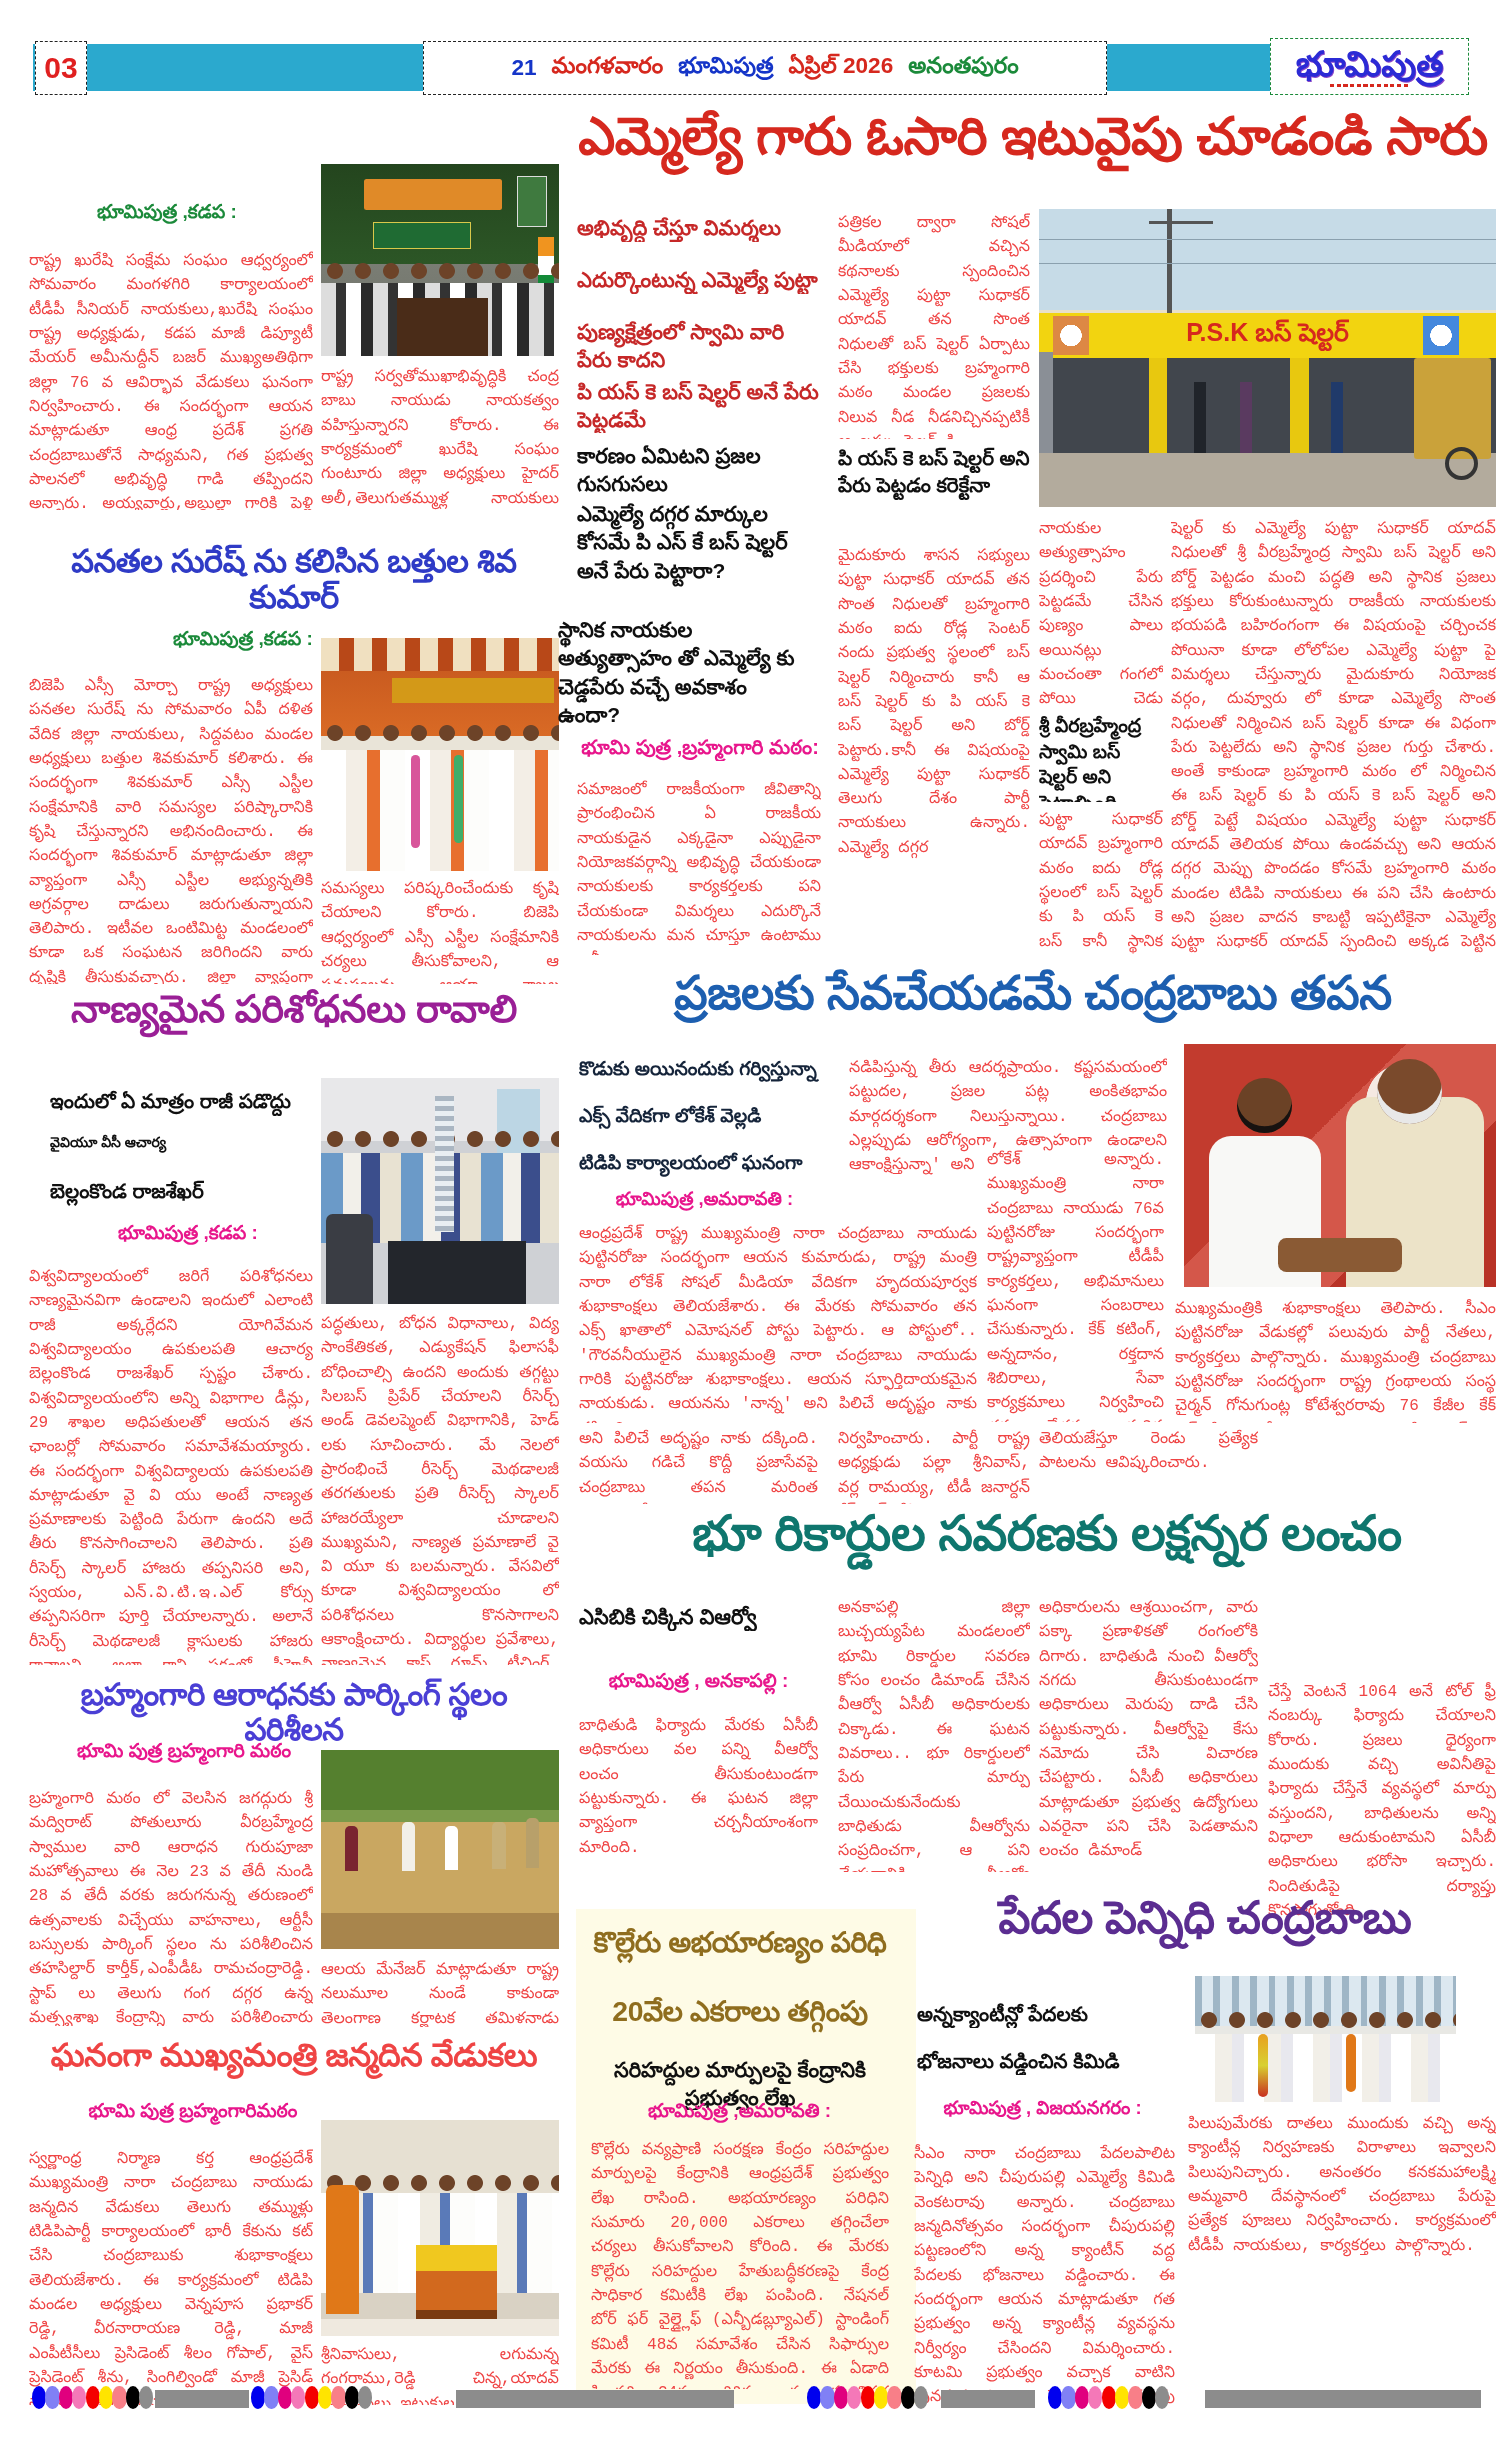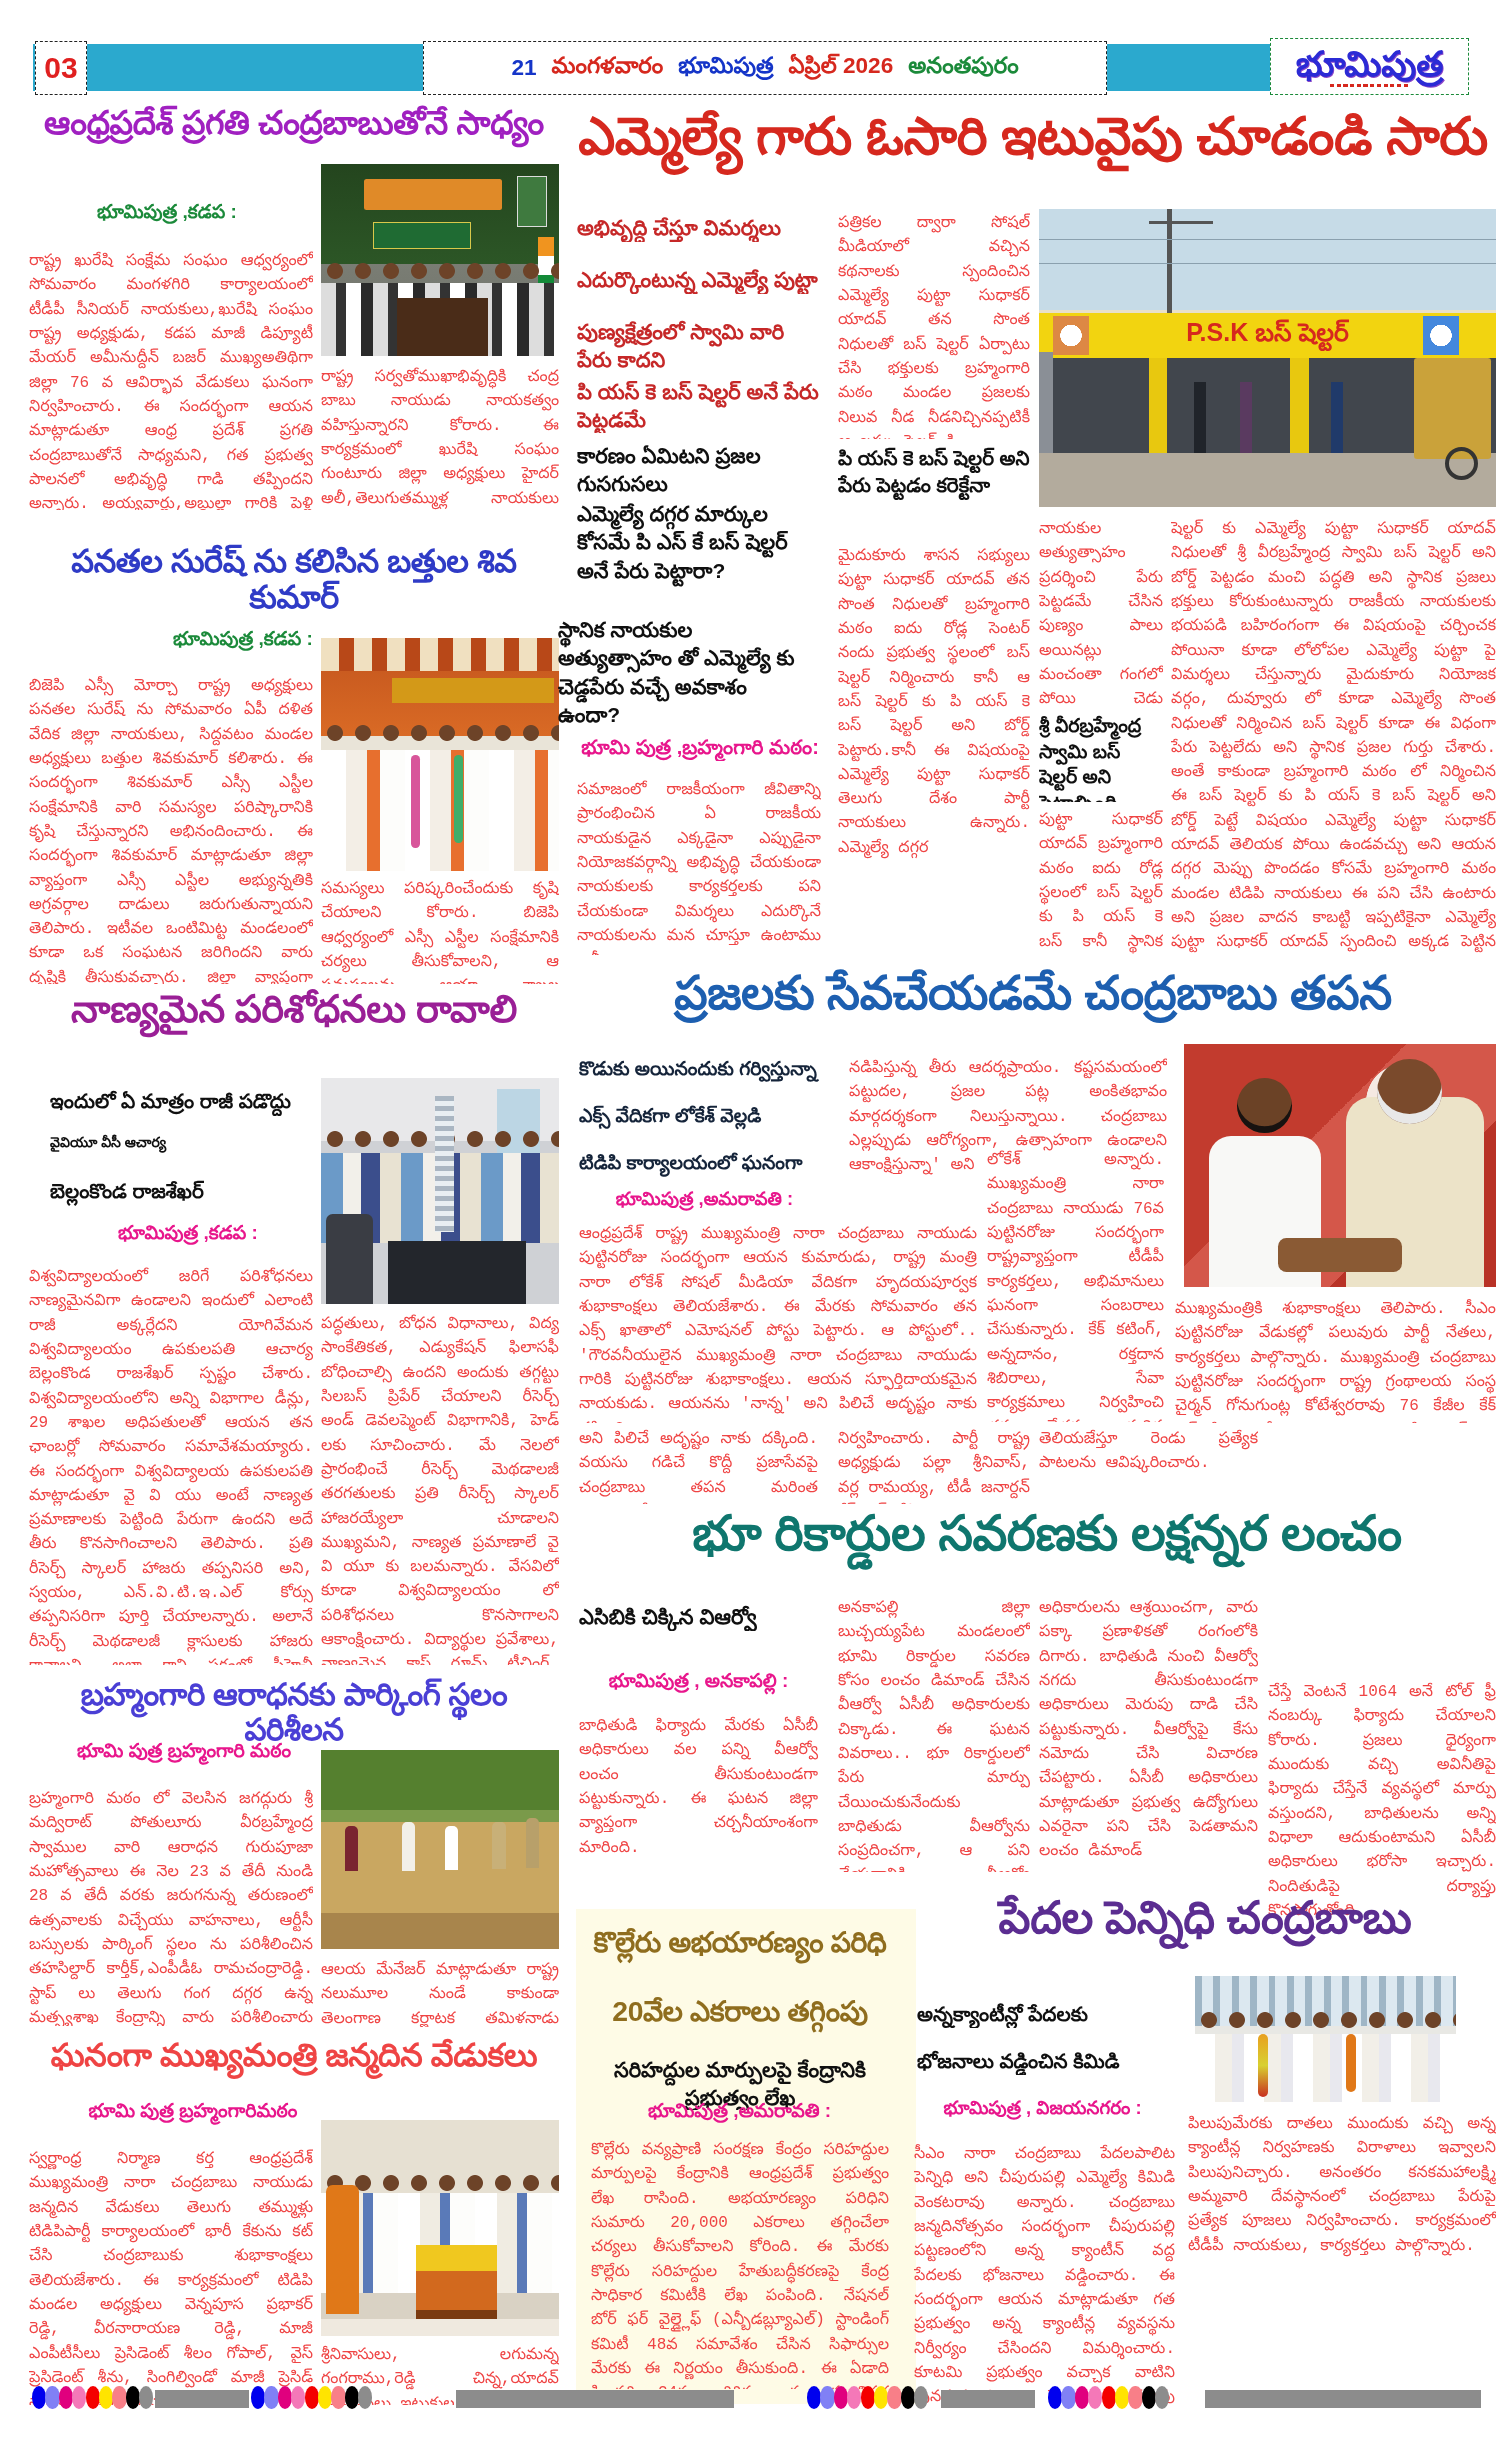--- a/index.html
+++ b/index.html
@@ -46,21 +46,20 @@
     <span style="color:#D6281E">మంగళవారం</span>
     <span style="color:#1535C8">భూమిపుత్ర</span>
     <span style="color:#D6281E">ఏప్రిల్ 2026</span>
     <span style="color:#1B8A3A">అనంతపురం</span>
   </div>
   <div class="masthead">
     <div class="masthead-title">భూమిపుత్ర</div>
     <div class="masthead-tagline"></div>
   </div>
 
-  <div class="hl" style="left:29px;top:105px;width:530px;height:49px;font-size:33px;color:#A020C0">ఆంధ్రప్రదేశ్ ప్రగతి చంద్రబాబుతోనే సాధ్యం</div>
   <div class="by g" style="left:50px;top:201px;width:234px;height:27px">భూమిపుత్ర ,కడప :</div>
   <div class="ph" style="left:321px;top:164px;width:238px;height:192px">
     <div class="ly" style="inset:0;background:linear-gradient(180deg,#24451e 0%,#2c5626 52%,#7a7d74 52%,#6e7168 100%)"></div>
     <div class="ly" style="left:18%;top:8%;width:58%;height:16%;background:#e08a28;border-radius:2.5px"></div>
     <div class="ly" style="left:22%;top:30%;width:40%;height:13%;background:#1f6b33;border:1.7px solid #d8c84a"></div>
     <div class="ly" style="right:5%;top:6%;width:12%;height:26%;background:#3f7a3f;border:0.8px solid #ddd"></div>
     <div class="ly" style="right:2%;top:38%;width:7%;height:30%;background:linear-gradient(180deg,#f0941f 33%,#fff 33% 66%,#138a38 66%)"></div>
     <div class="ly heads" style="left:0;top:50%;width:100%;height:13%"></div>
     <div class="ly" style="left:0;top:62%;width:100%;height:38%;background:repeating-linear-gradient(90deg,#ddd 0 15px,#333 15px 25px,#fff 25px 40px,#2a2a2a 40px 52px)"></div>
     <div class="ly" style="left:32%;bottom:0;width:38%;height:30%;background:#4a2c18"></div>

